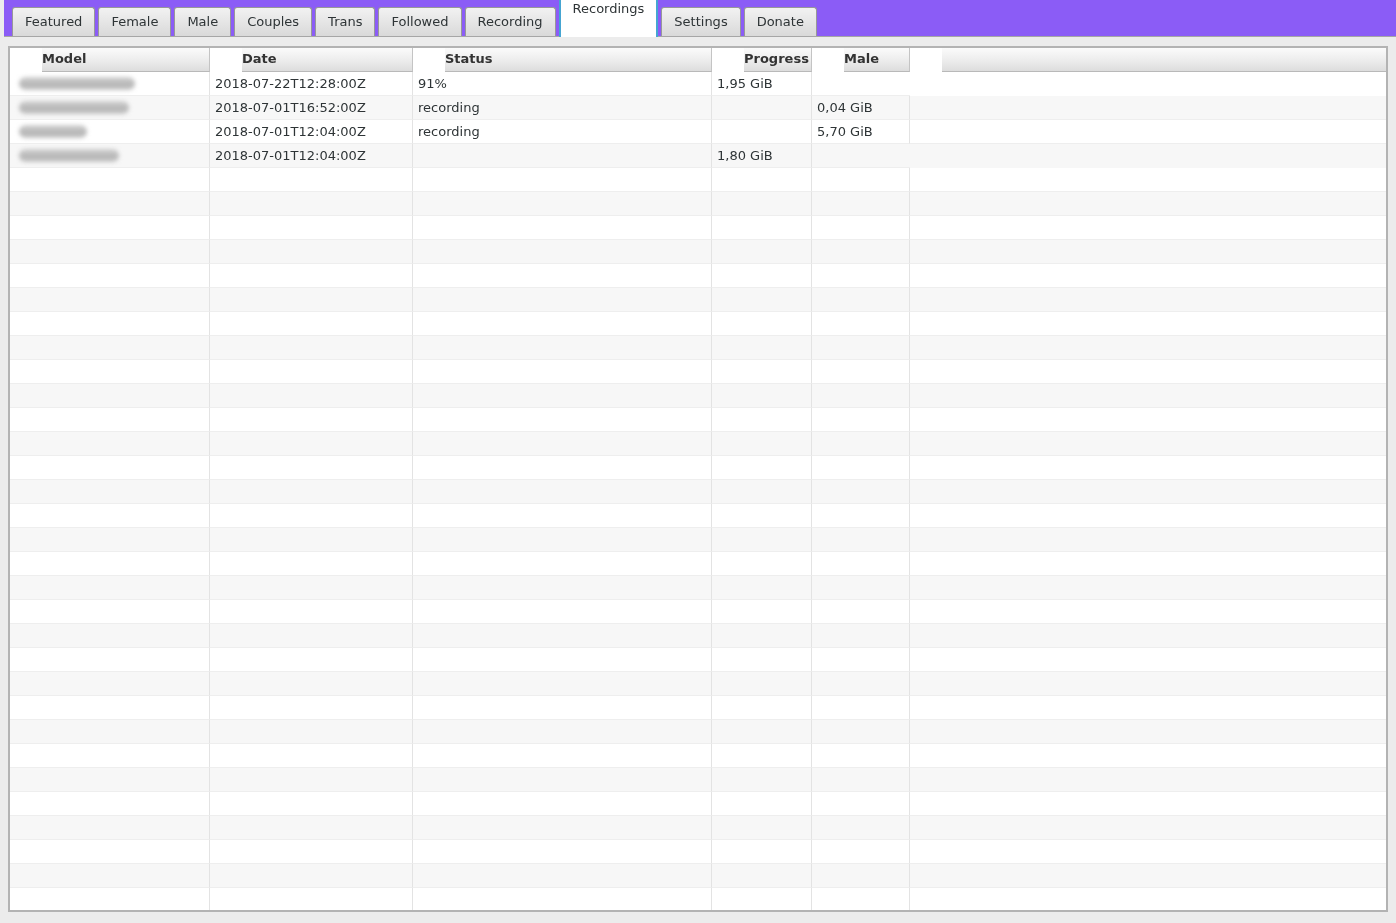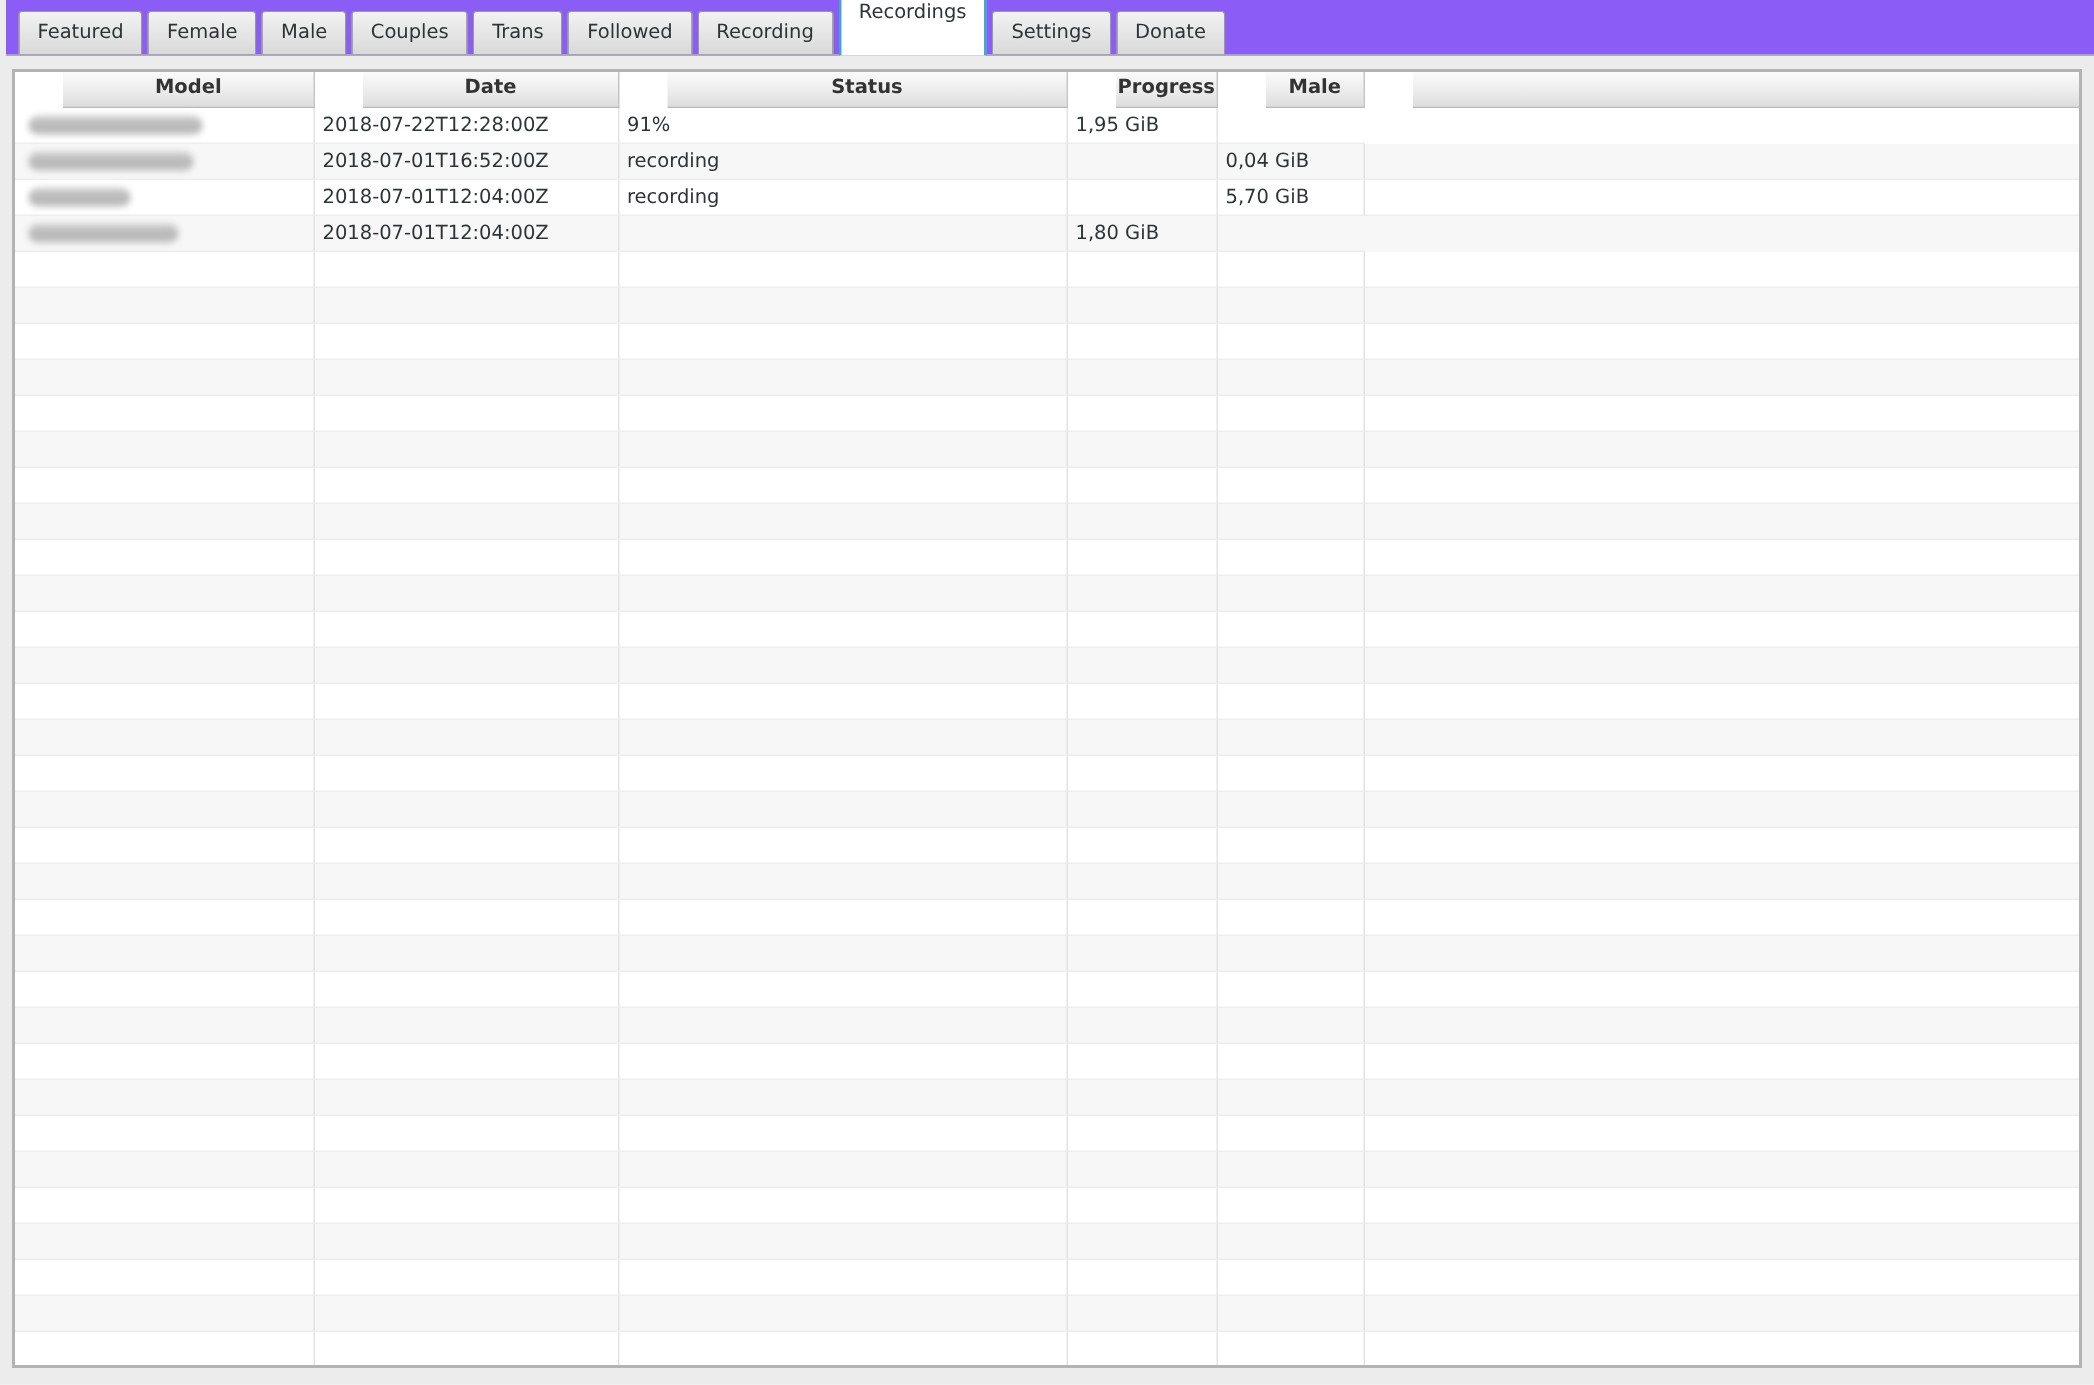--- a/index.html
+++ b/index.html
@@ -62,21 +62,21 @@
   }
   .hcell {
     box-sizing: border-box;
     height: 24px;
     line-height: 22px;
     background: linear-gradient(to bottom, #fbfbfb 0%, #ececec 55%, #dddddd 100%);
     border-right: 1px solid #c4c4c4;
     border-bottom: 1px solid #b9b9b9;
     font-weight: bold;
     color: #333333;
-    text-align: center;
+    text-align: left;
     overflow: hidden;
     white-space: nowrap;
     cursor: default;
     margin-left: 32px;
   }
   .hcell:last-child { border-right: none; }
   .trow { background: #ffffff; }
   .trow:nth-child(even) { background: #f7f7f7; }
   .cell {
     box-sizing: border-box;

